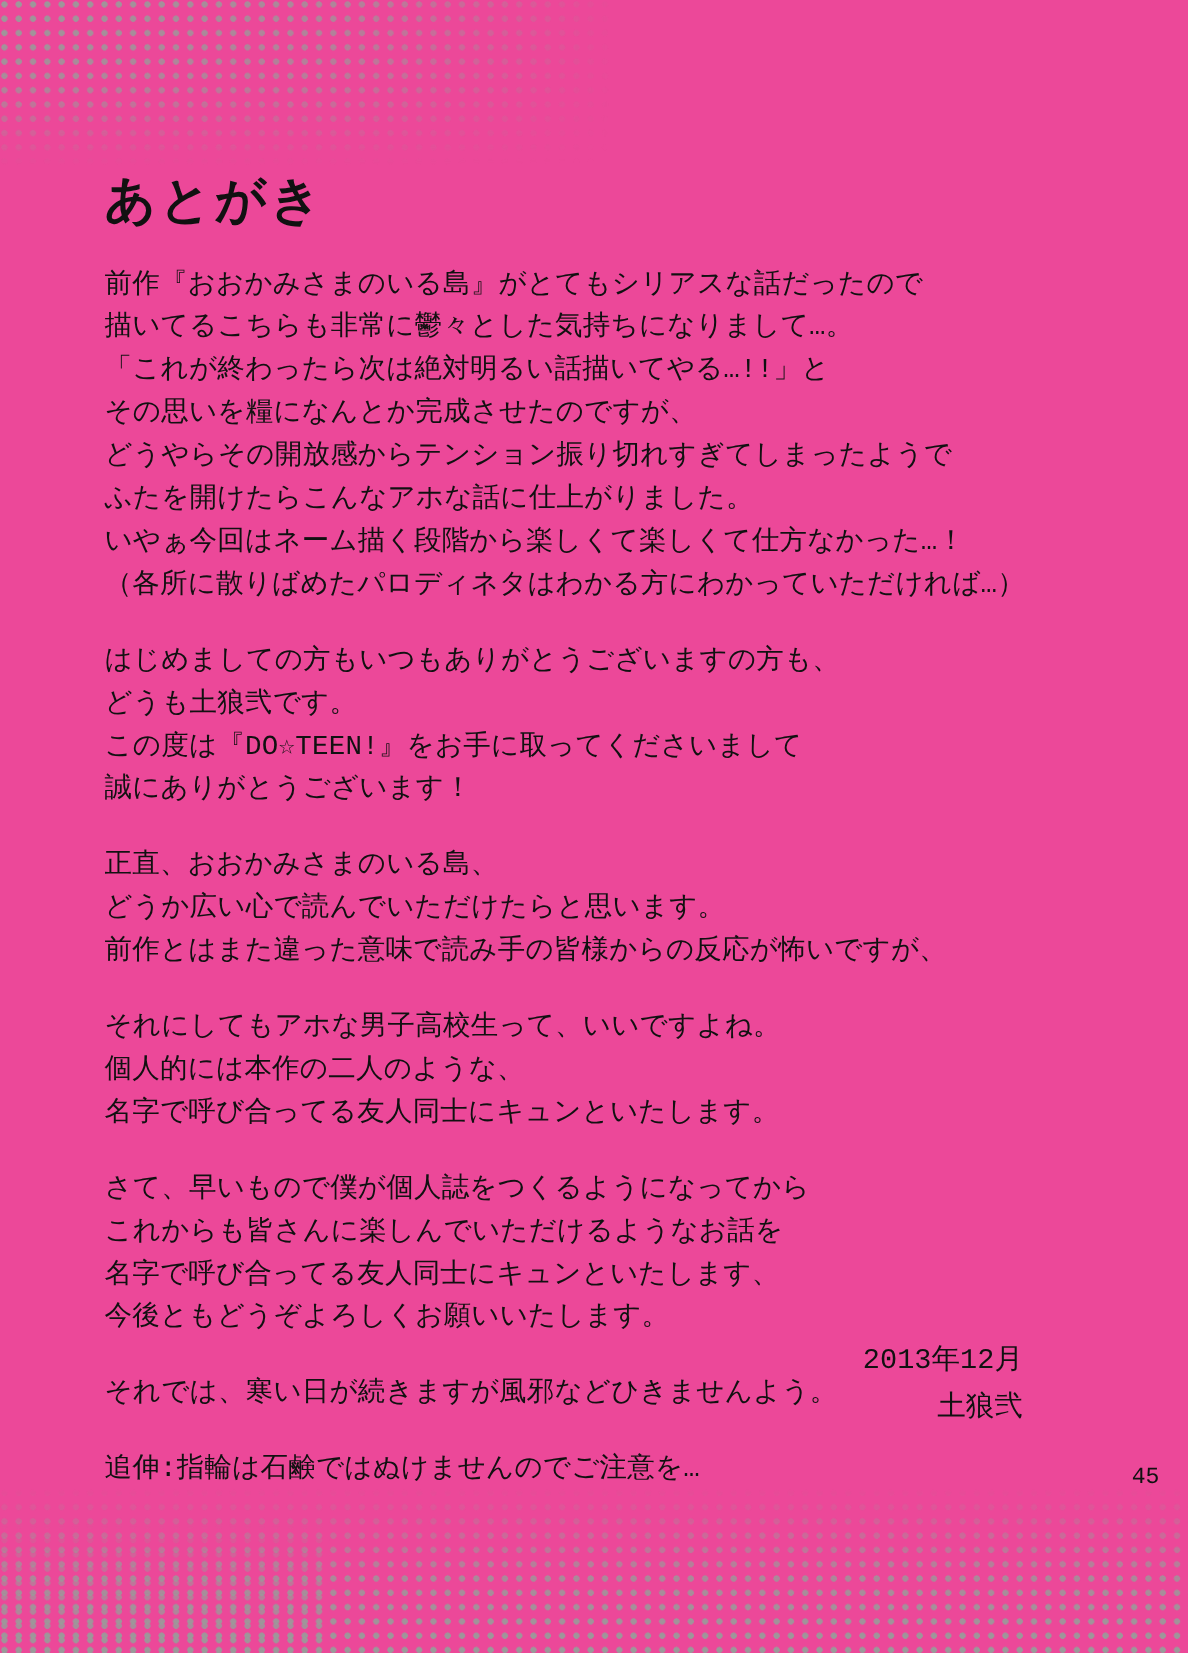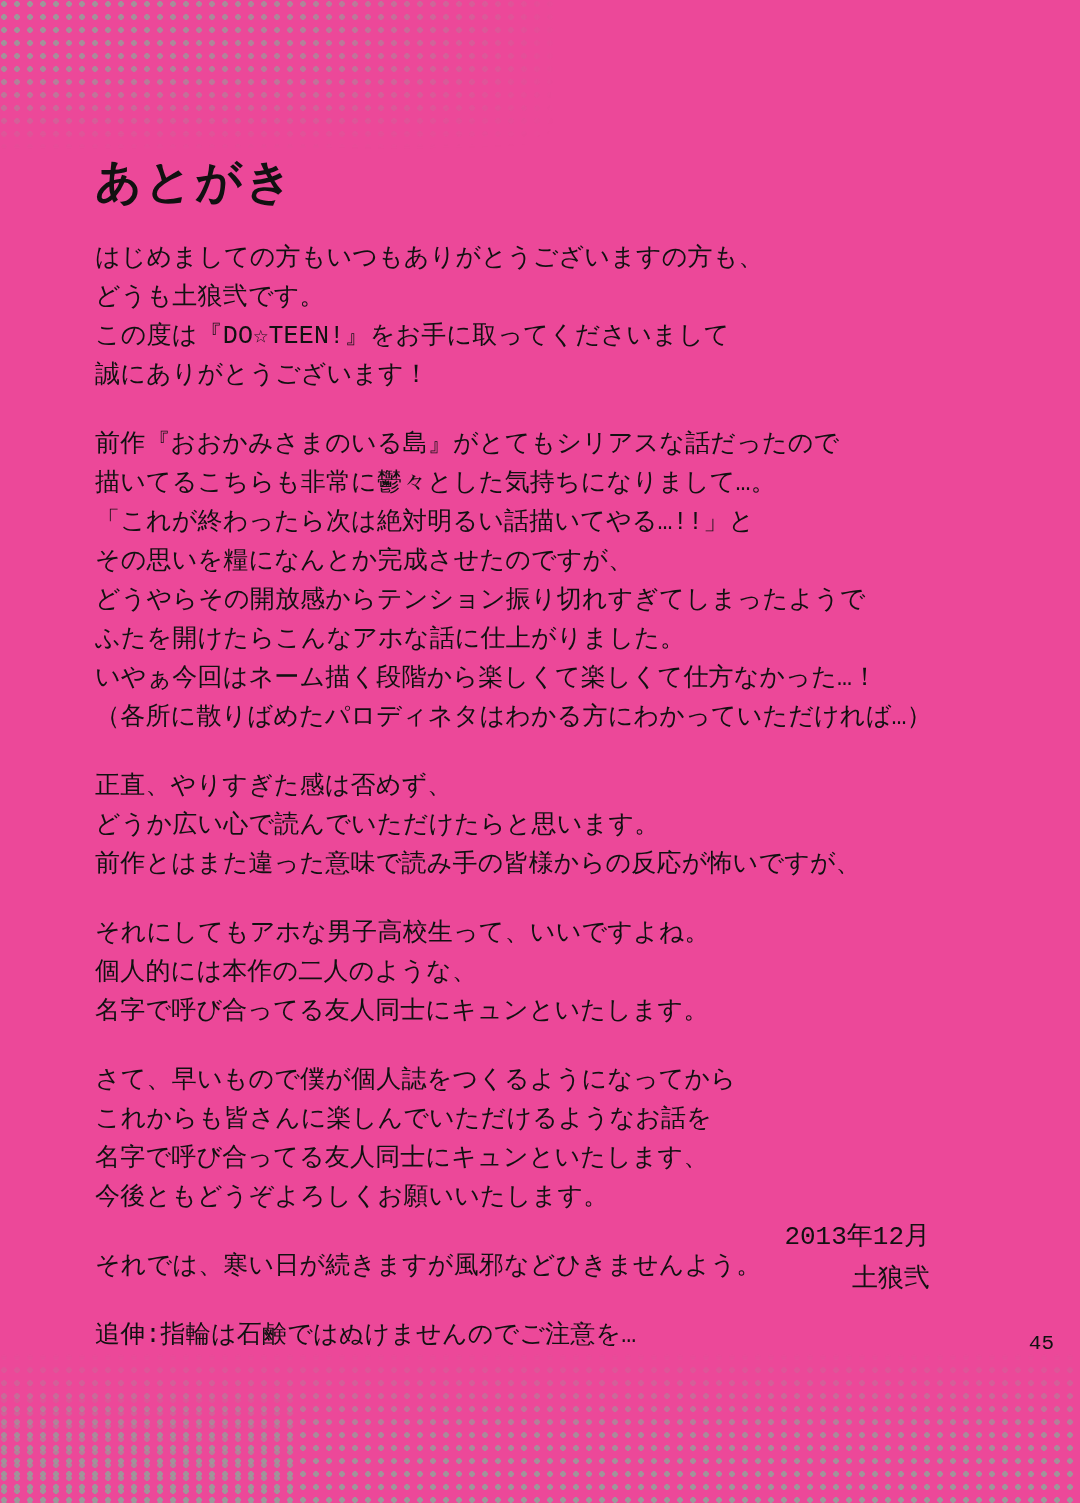--- a/index.html
+++ b/index.html
@@ -105,39 +105,39 @@
 <div class="page">
 
   <div class="halftone halftone-top"></div>
   <div class="halftone halftone-bottom"></div>
   <div class="halftone halftone-bottom-left"></div>
 
   <div class="content">
     <h1 class="heading">あとがき</h1>
 
     <div class="para">
-      <div class="line">はじめましての方もいつもありがとうございますの方も、</div>
-      <div class="line">どうも土狼弐です。</div>
-      <div class="line">この度は『DO☆TEEN!』をお手に取ってくださいまして</div>
-      <div class="line">誠にありがとうございます！</div>
-    </div>
-
-    <div class="para">
       <div class="line">前作『おおかみさまのいる島』がとてもシリアスな話だったので</div>
       <div class="line">描いてるこちらも非常に鬱々とした気持ちになりまして…。</div>
       <div class="line">「これが終わったら次は絶対明るい話描いてやる…!!」と</div>
       <div class="line">その思いを糧になんとか完成させたのですが、</div>
       <div class="line">どうやらその開放感からテンション振り切れすぎてしまったようで</div>
       <div class="line">ふたを開けたらこんなアホな話に仕上がりました。</div>
       <div class="line">いやぁ今回はネーム描く段階から楽しくて楽しくて仕方なかった…！</div>
       <div class="line">（各所に散りばめたパロディネタはわかる方にわかっていただければ…）</div>
     </div>
 
     <div class="para">
-      <div class="line">正直、やりすぎた感は否めず、</div>
+      <div class="line">はじめましての方もいつもありがとうございますの方も、</div>
+      <div class="line">どうも土狼弐です。</div>
+      <div class="line">この度は『DO☆TEEN!』をお手に取ってくださいまして</div>
+      <div class="line">誠にありがとうございます！</div>
+    </div>
+
+    <div class="para">
+      <div class="line">正直、おおかみさまのいる島、</div>
       <div class="line">どうか広い心で読んでいただけたらと思います。</div>
       <div class="line">前作とはまた違った意味で読み手の皆様からの反応が怖いですが、</div>
     </div>
 
     <div class="para">
       <div class="line">それにしてもアホな男子高校生って、いいですよね。</div>
       <div class="line">個人的には本作の二人のような、</div>
       <div class="line">名字で呼び合ってる友人同士にキュンといたします。</div>
     </div>
 

